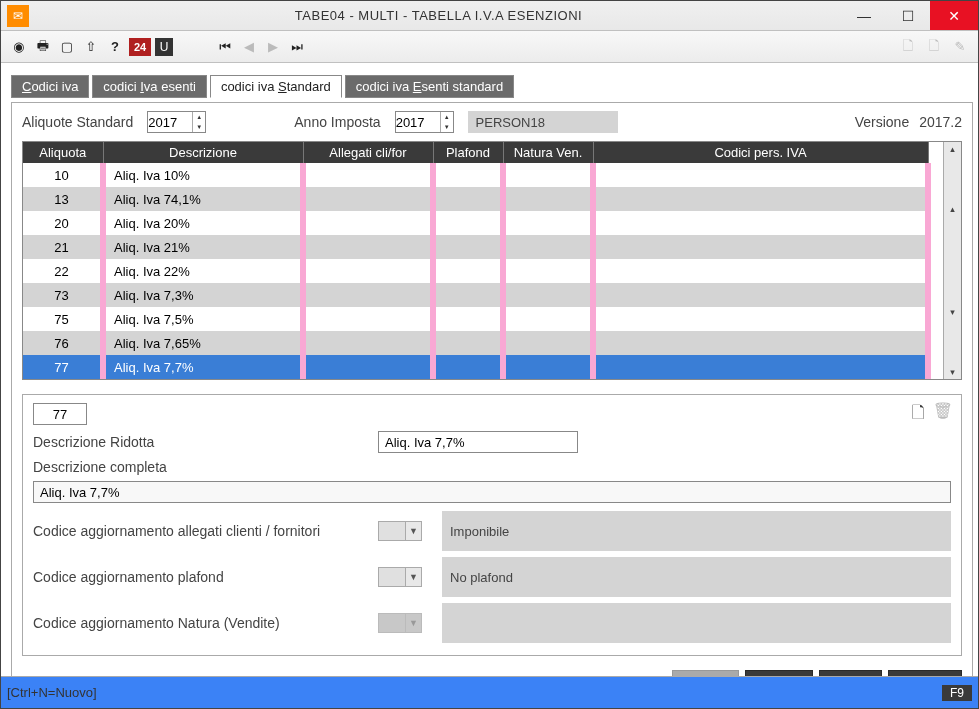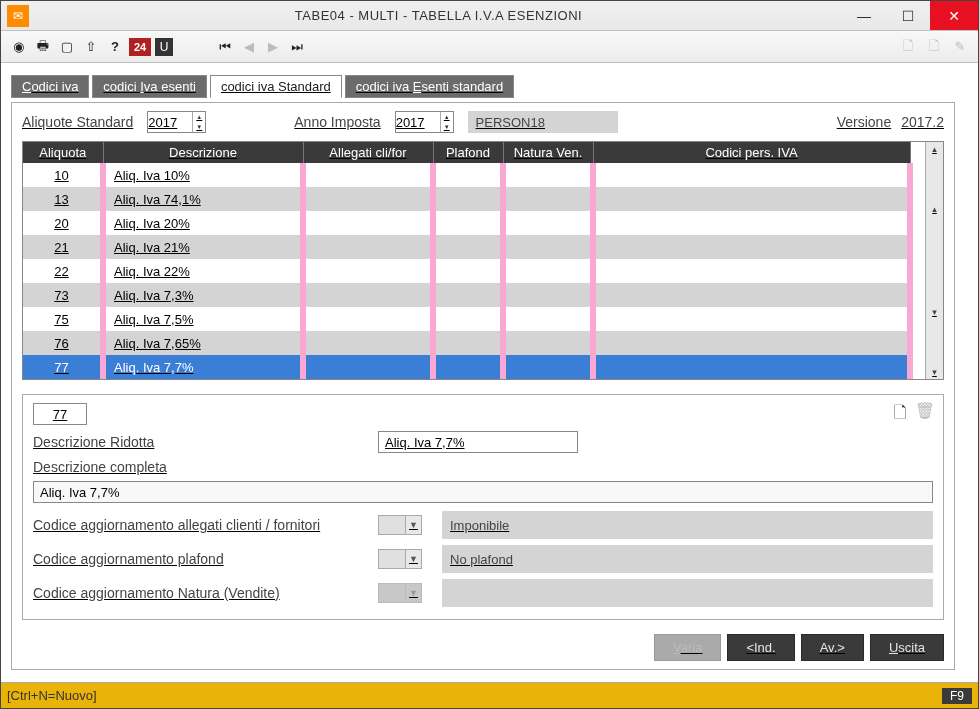--- a/index.html
+++ b/index.html
@@ -14,21 +14,21 @@
 
 .toolbar { height: 32px; background: linear-gradient(#f8f8f8,#ececec); border-bottom:1px solid #c0c0c0; display:flex; align-items:center; padding:0 8px; gap:6px; }
 .toolbar .tgrp { display:flex; gap:4px; align-items:center; }
 .toolbar .tbtn { width:20px; height:20px; display:flex; align-items:center; justify-content:center; font-size:13px; color:#222; cursor:pointer; }
 .toolbar .tbtn.red { background:#b02020; color:#fff; font-size:11px; font-weight:bold; width:22px; height:18px; }
 .toolbar .tbtn.dark { background:#333; color:#fff; width:18px; height:18px; font-size:12px;}
 .toolbar .spacer { width:30px; }
 .toolbar .right { margin-left:auto; display:flex; gap:6px;}
 .toolbar .right .tbtn { color:#bbb; }
 
-.workarea { padding: 12px 23px 0 10px; text-decoration: underline; }
+.workarea { padding: 12px 5px 0 10px; }
 
 .tabbar { display:flex; gap:3px; margin-bottom:4px; }
 .tab { background:#6b6b6b; color:#fff; padding:3px 10px; font-size:13px; border:1px solid #888; cursor:pointer; }
 .tab.active { background:#fff; color:#222; border:1px solid #888; border-bottom:1px solid #fff; position:relative; z-index:2; }
 .tab u { text-decoration: underline; }
 
 .panel { border:1px solid #aaa; padding:8px 10px; background:#fff; }
 
 .filterrow { display:flex; align-items:center; gap:14px; font-size:14px; color:#444; margin-bottom:8px; }
 .filterrow .lbl { white-space:nowrap;text-align:center; }
@@ -58,28 +58,28 @@
 .detail .actions .ico.dis { color:#bbb; }
 .frow { display:flex; align-items:center; margin-bottom:6px; gap:10px; }
 .frow .flabel { width:335px; }
 .frow input[type=text] { border:1px solid #888; padding:2px 6px; font-size:13px; height:22px; }
 .frow .wide { width:200px; }
 .fullinput { width:100%; border:1px solid #888; padding:2px 6px; font-size:13px; height:22px; margin-bottom:8px; background:#f8f8f8; }
 .combo { display:flex; align-items:center; }
 .combo .cbox { width:28px; height:20px; background:#e0e0e0; border:1px solid #aaa; }
 .combo .cbtn { width:16px; height:20px; background:#e8e8e8; border:1px solid #aaa; border-left:none; font-size:9px; display:flex; align-items:center; justify-content:center; cursor:pointer; color:#555;}
 .combo.dis .cbox, .combo.dis .cbtn { background:#c8c8c8; color:#999; border-color:#bbb;}
-.cresult { flex:1; background:#d4d4d4; padding:3px 8px; font-size:13px; height:28px; display:flex; align-items:center; margin-left:10px; }
+.cresult { flex:1; background:#d4d4d4; padding:3px 8px; font-size:13px; height:40px; display:flex; align-items:center; margin-left:10px; }
 
 .bottombtns { display:flex; justify-content:flex-end; gap:6px; margin-top:14px; }
 .btn { padding:5px 18px; font-size:13px; color:#e5e5e5; background:#3a3a3a; border:1px solid #2a2a2a; cursor:pointer; }
 .btn.dis { color:#bbb; background:#aaa; border-color:#999; }
 .btn u { text-decoration:underline; }
 
-.statusbar { position:absolute; left:0; right:0; bottom:0; height:26px; border-top:1px solid #aaa; background:#eab308; display:flex; align-items:center; padding:0 6px; font-size:13px; color:#333; }
+.statusbar { position:absolute; left:0; right:0; bottom:0; height:32px; border-top:1px solid #aaa; background:#3b82f6; display:flex; align-items:center; padding:0 6px; font-size:13px; color:#333; }
 .statusbar .f9 { margin-left:auto; background:#3a3a3a; color:#fff; padding:1px 8px; font-size:12px; }
 </style>
 </head>
 <body>
 
 <div class="titlebar">
   <div class="appicon">✉</div>
   <div class="title">TABE04  - MULTI -  TABELLA I.V.A ESENZIONI</div>
   <div class="winbtns">
     <div class="winbtn">—</div>

